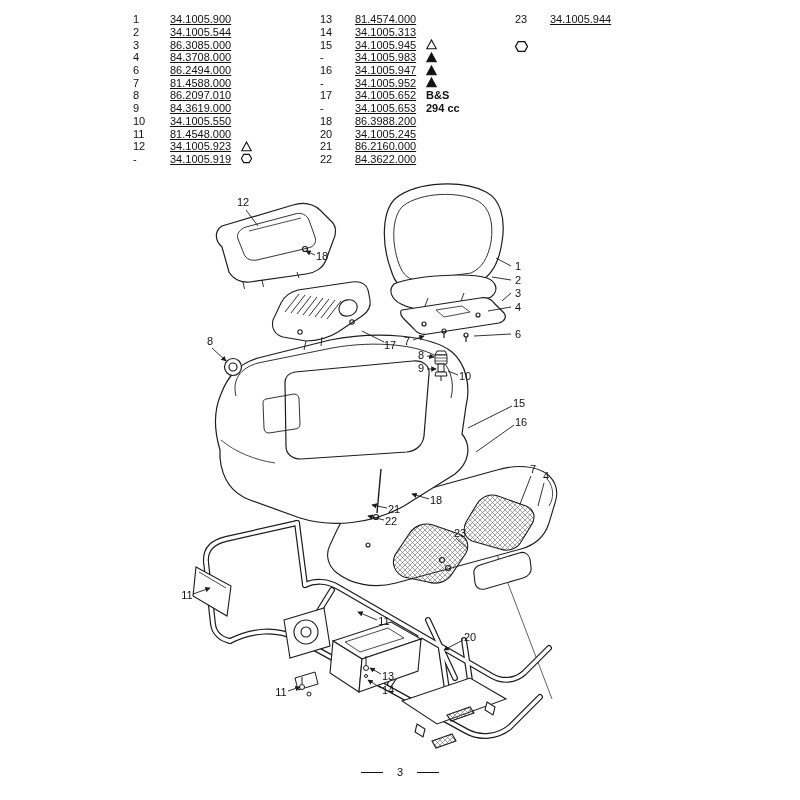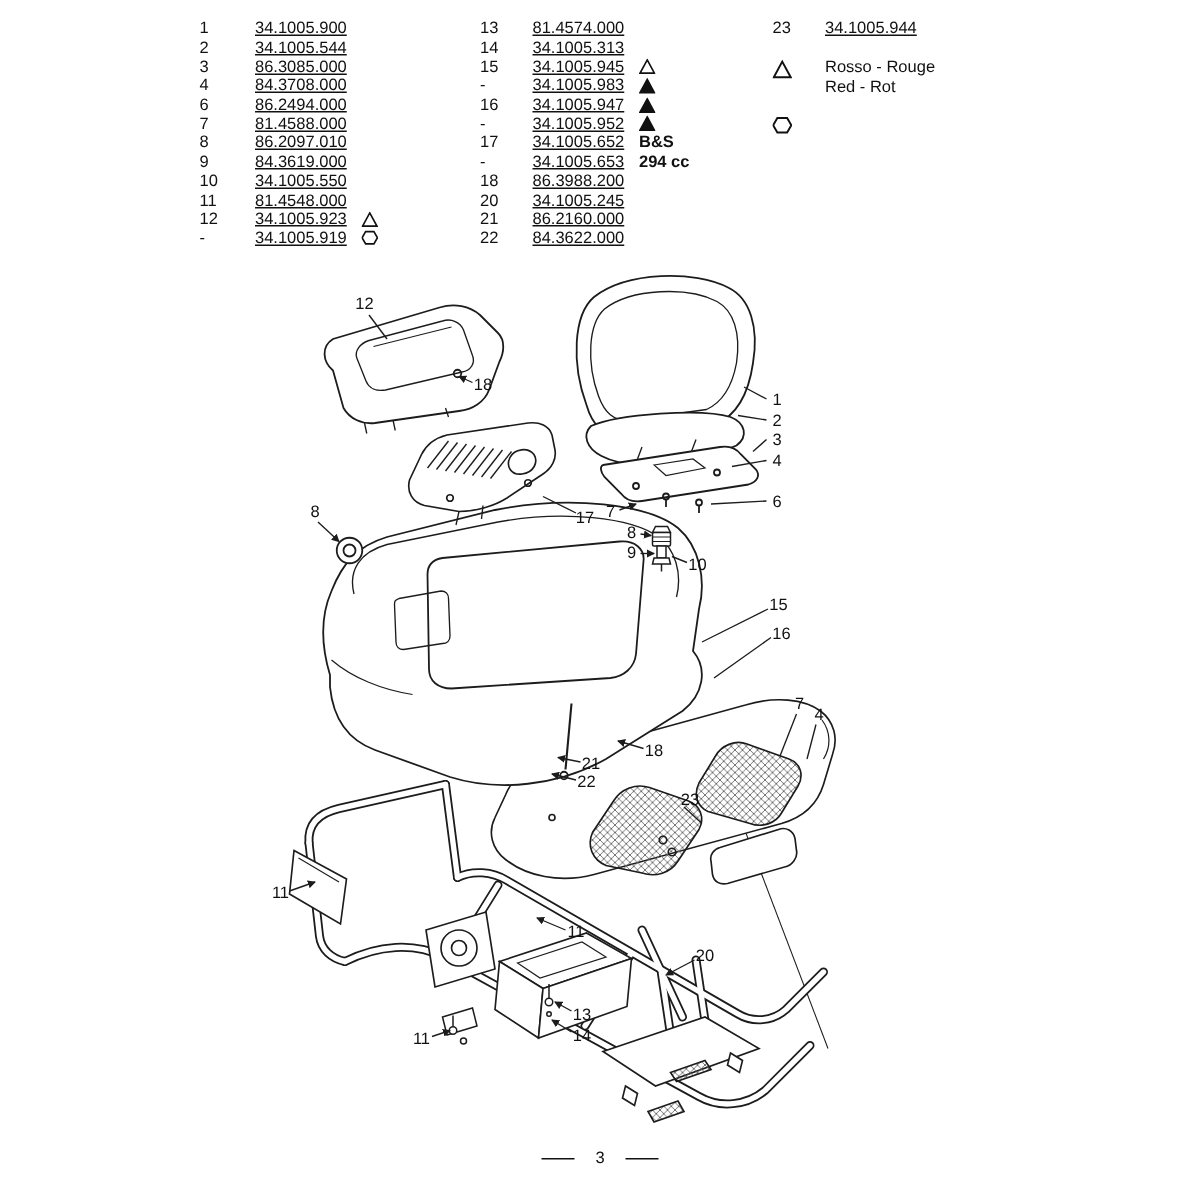--- a/index.html
+++ b/index.html
@@ -188,31 +188,20 @@
   </div>
     </div>
   <div class="col" id="col3">
       <div class="row">
     <span class="ref">23</span>
     <span class="pn">34.1005.944</span>
     <span class="extra"></span>
   </div>
     </div>
   <div class="legend" id="legend">
-      <div class="legend-item">
-        <div class="legend-sym">
-          <svg viewBox="0 0 12 12" class="symglyph">
-            <polygon points="6,1 11.2,10.6 0.8,10.6" fill="none" stroke="#111" stroke-width="1.2"></polygon>
-          </svg>
-        </div>
-        <div class="legend-lines">
-          <div>Rosso - Rouge</div>
-          <div>Red - Rot</div>
-        </div>
-      </div>
       <div class="legend-item">
         <div class="legend-sym">
           <svg viewBox="0 0 12 12" class="symglyph">
             <polygon points="3,1.5 9,1.5 11.6,6 9,10.5 3,10.5 0.4,6" fill="none" stroke="#111" stroke-width="1.2"></polygon>
           </svg>
         </div>
       </div>
     </div>
 
   <svg id="diagram" width="800" height="800" viewBox="0 0 800 800">

